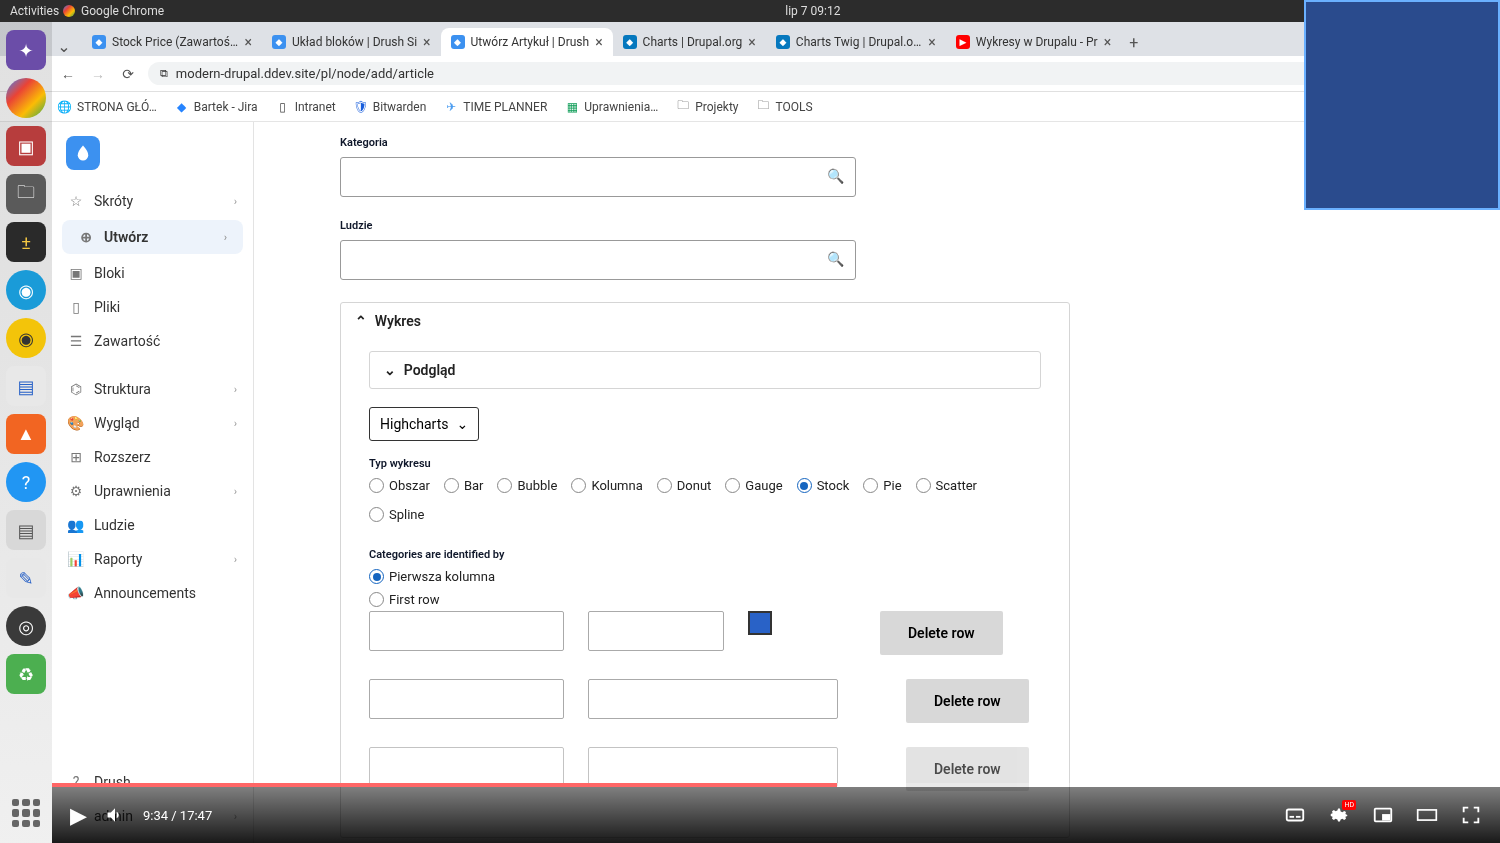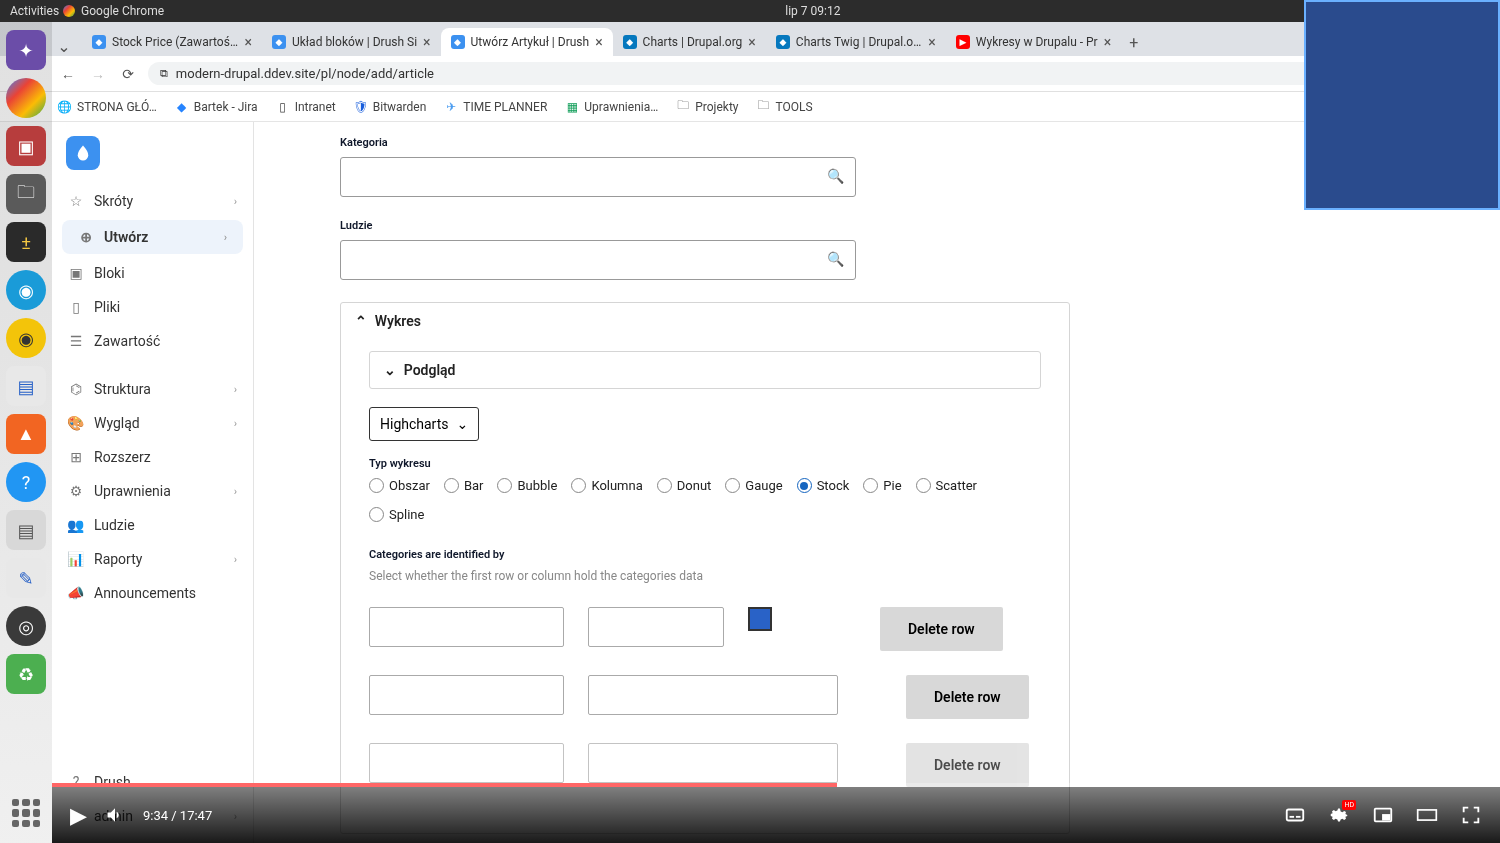--- a/index.html
+++ b/index.html
@@ -381,21 +381,30 @@
               <span class="radio-circle"></span>
               <span>Scatter</span>
             </label>
           <label class="radio-opt">
               <span class="radio-circle"></span>
               <span>Spline</span>
             </label>
         </div>
 
         <div class="field-label">Categories are identified by</div>
-        <div class="hint">Select whether the first row or column hold the categories data</div>
+        <div class="radio-vert">
+          <label class="radio-opt">
+              <span class="radio-circle checked"></span>
+              <span>Pierwsza kolumna</span>
+            </label>
+          <label class="radio-opt">
+              <span class="radio-circle"></span>
+              <span>First row</span>
+            </label>
+        </div>
 
         <div class="data-row">
           <input class="data-input w1" style="">
           <input class="data-input w2" style="">
           <span class="color-sw" style="background:#2962c7;"></span>
           <span style="width:60px;"></span>
           <button class="btn-delete">Delete row</button>
         </div>
         <div class="data-row">
           <input class="data-input w1" style="">

